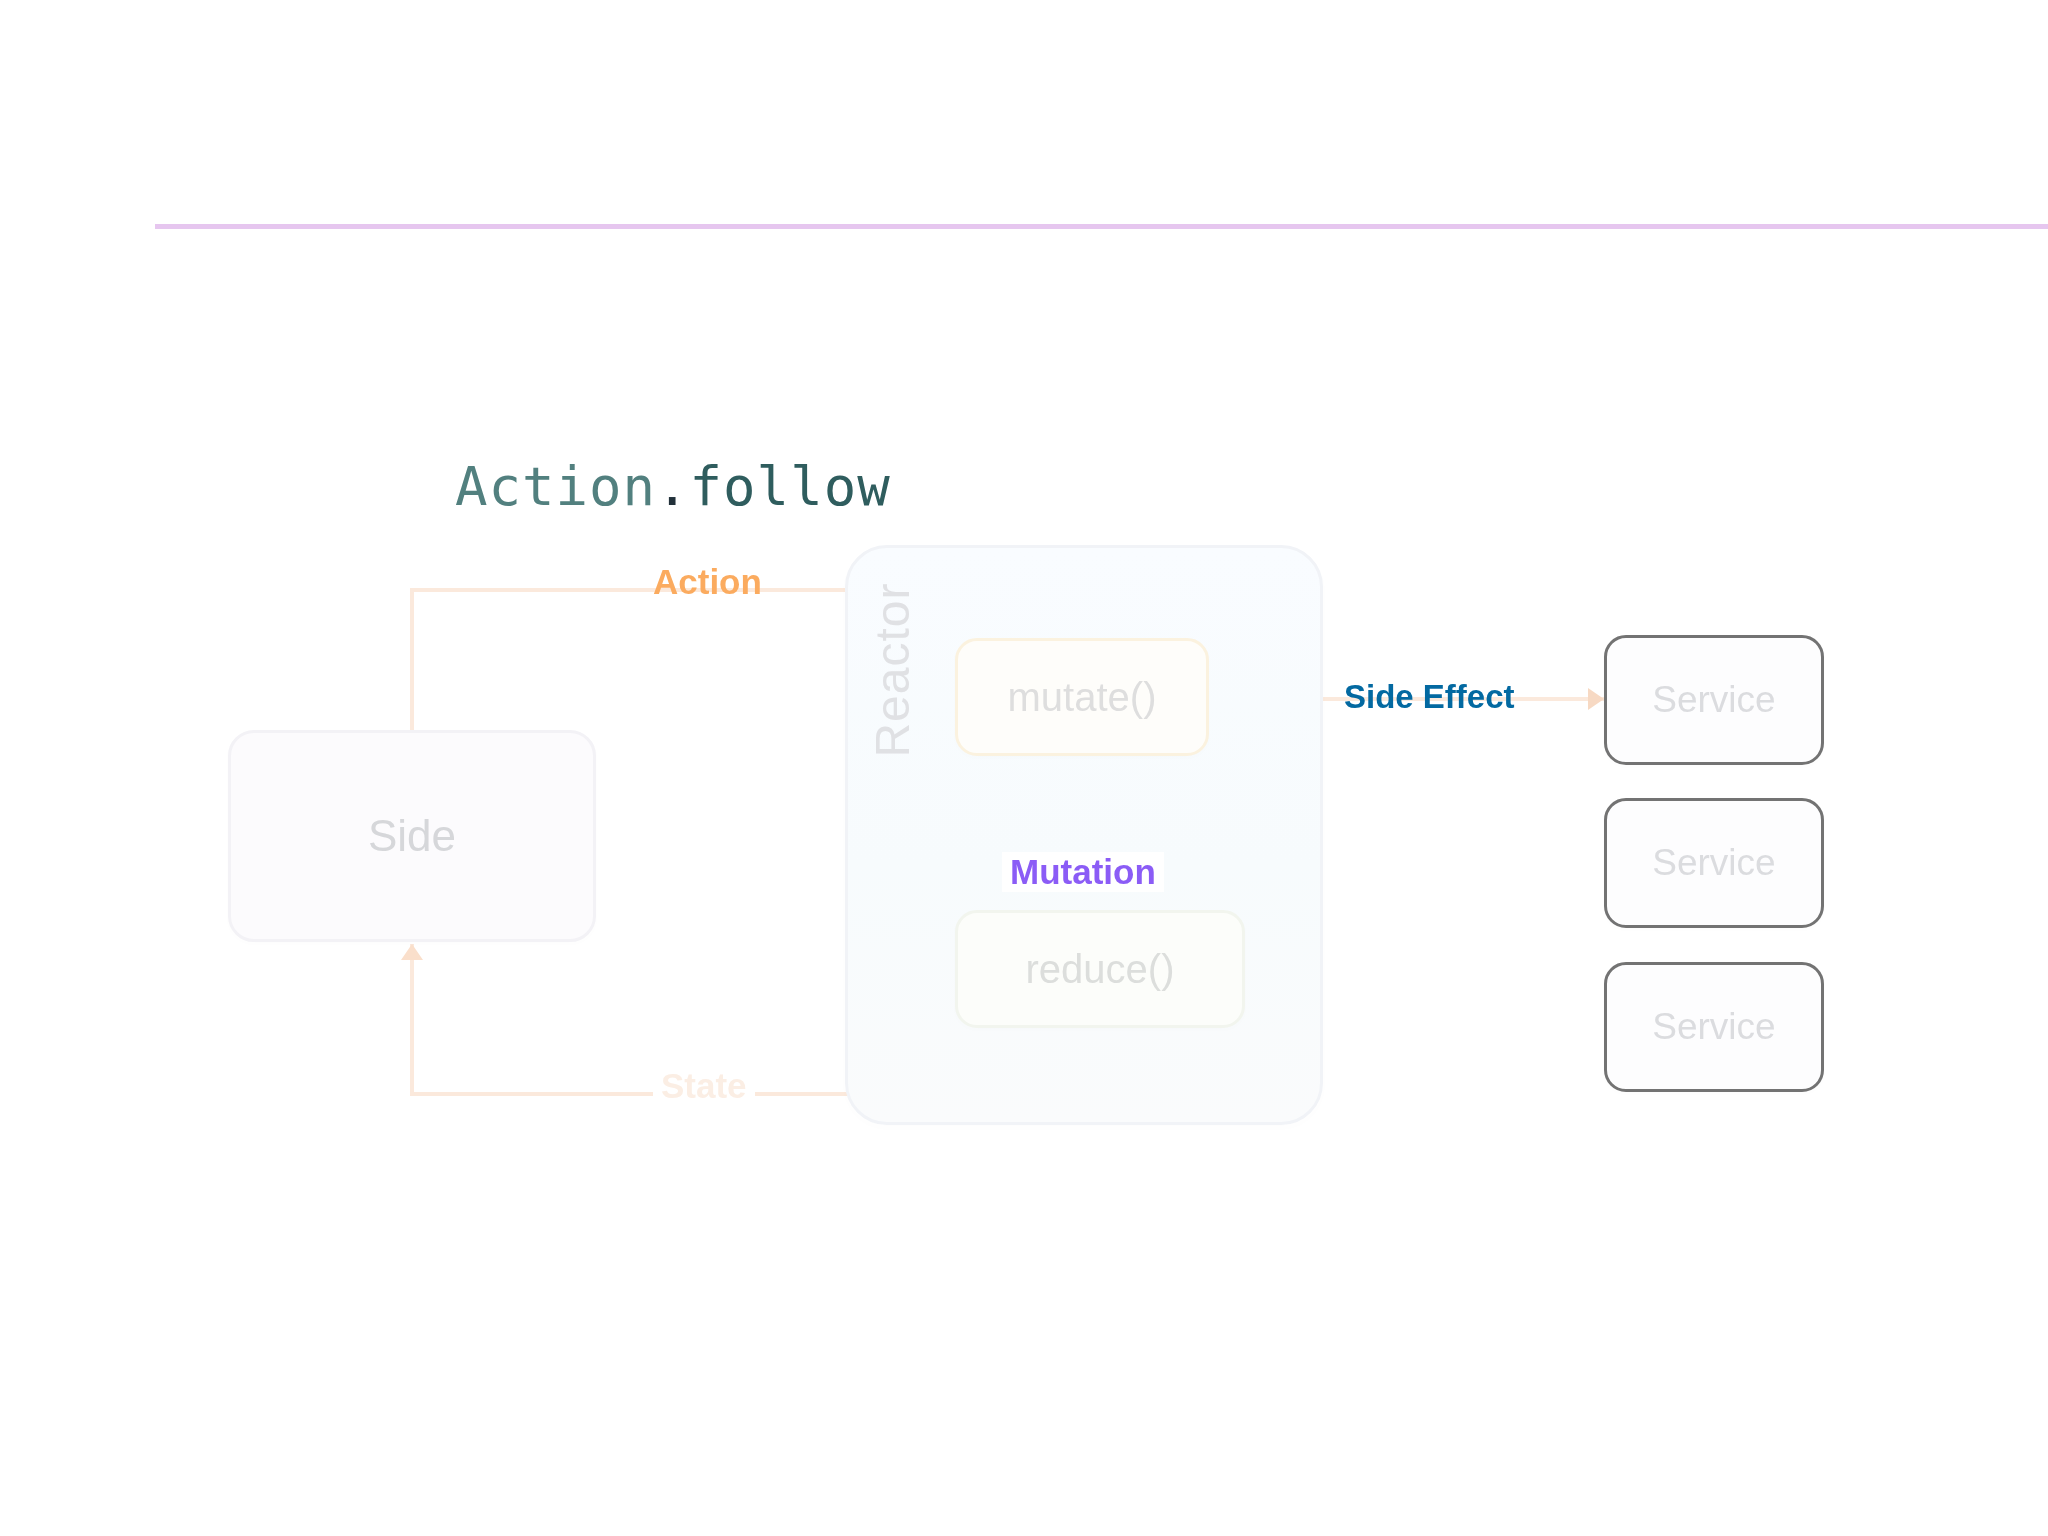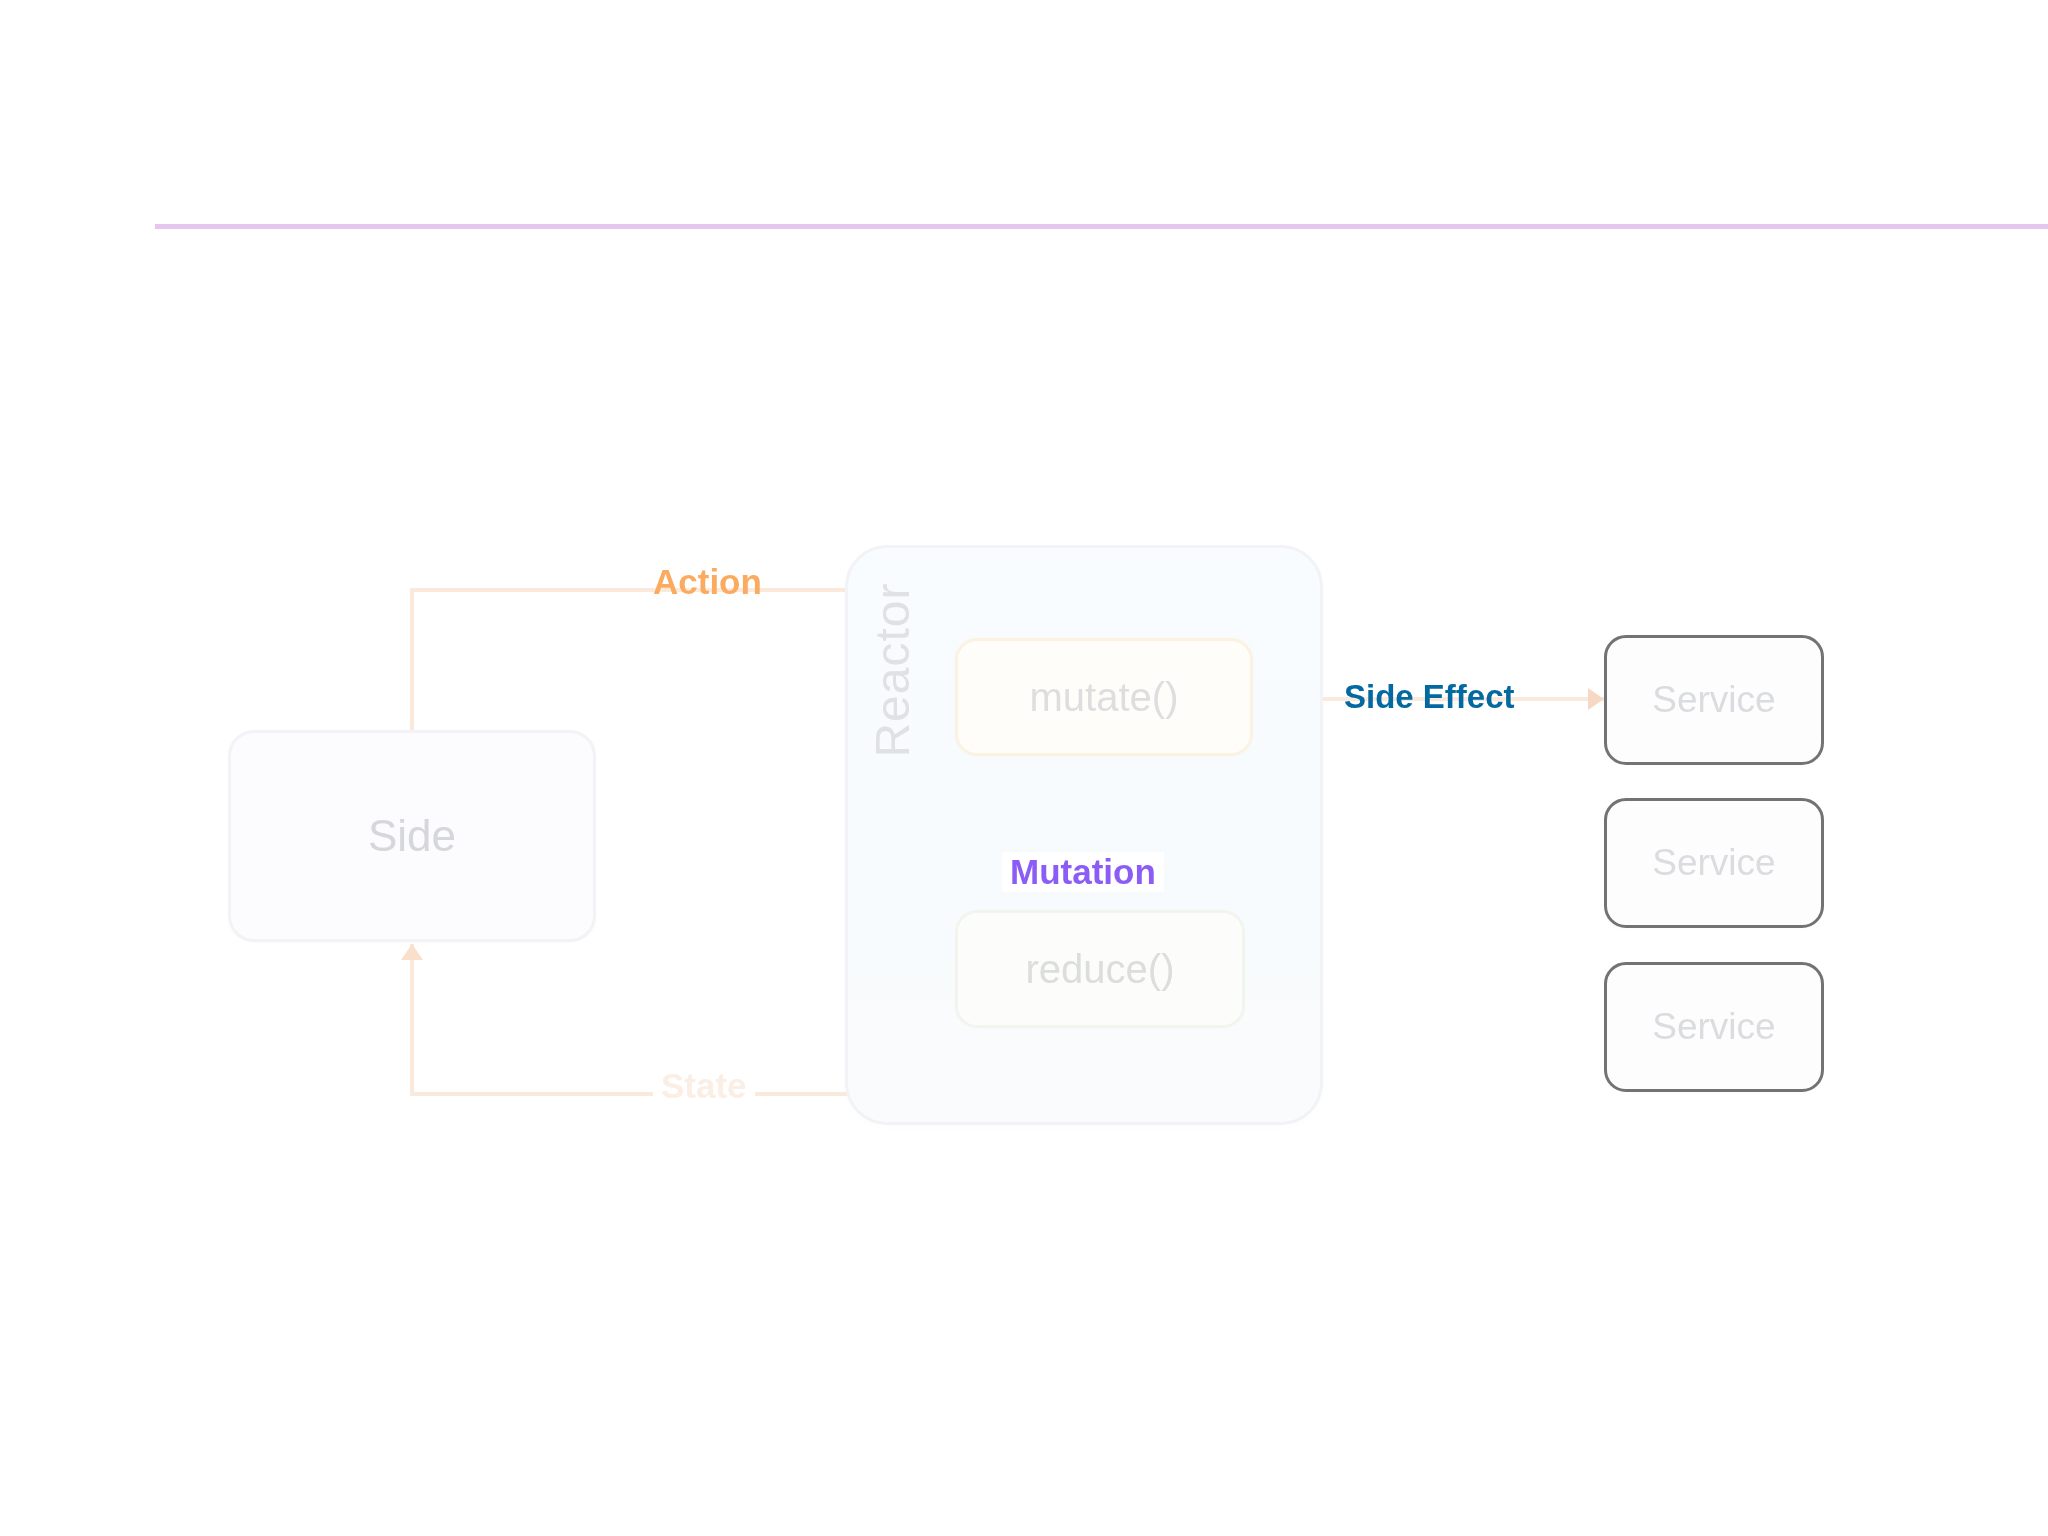--- a/index.html
+++ b/index.html
@@ -105,21 +105,21 @@
     font-size: 48px;
     color: #e0e1e4;
     letter-spacing: 1px;
     white-space: nowrap;
   }
 
   
   .node-mutate {
     left: 955px;
     top: 638px;
-    width: 298px;
+    width: 254px;
     height: 118px;
     background: #fefdfa;
     border: 3px solid #fbf2df;
     border-radius: 22px;
     color: #dedede;
     font-size: 40px;
   }
   
   .node-reduce {
     left: 955px;
@@ -240,20 +240,23 @@
     background: transparent;
   }
 </style>
 </head>
 <body>
 
 <div class="slide">
 
   <div class="title-rule"></div>
 
+  <div class="code-caption">
+    <span class="code-obj">Action</span><span class="code-dot">.</span><span class="code-prop">follow</span>
+  </div>
 
   <div class="diagram-layer">
 
     <div class="line line-v l-action-v1"></div>
     <div class="line line-h l-action-h1"></div>
     <div class="line line-v l-action-v2"></div>
     <div class="arrow arrow-down a-action"></div>
 
     <div class="line line-v l-mutation-v"></div>
     <div class="arrow arrow-down a-mutation"></div>

